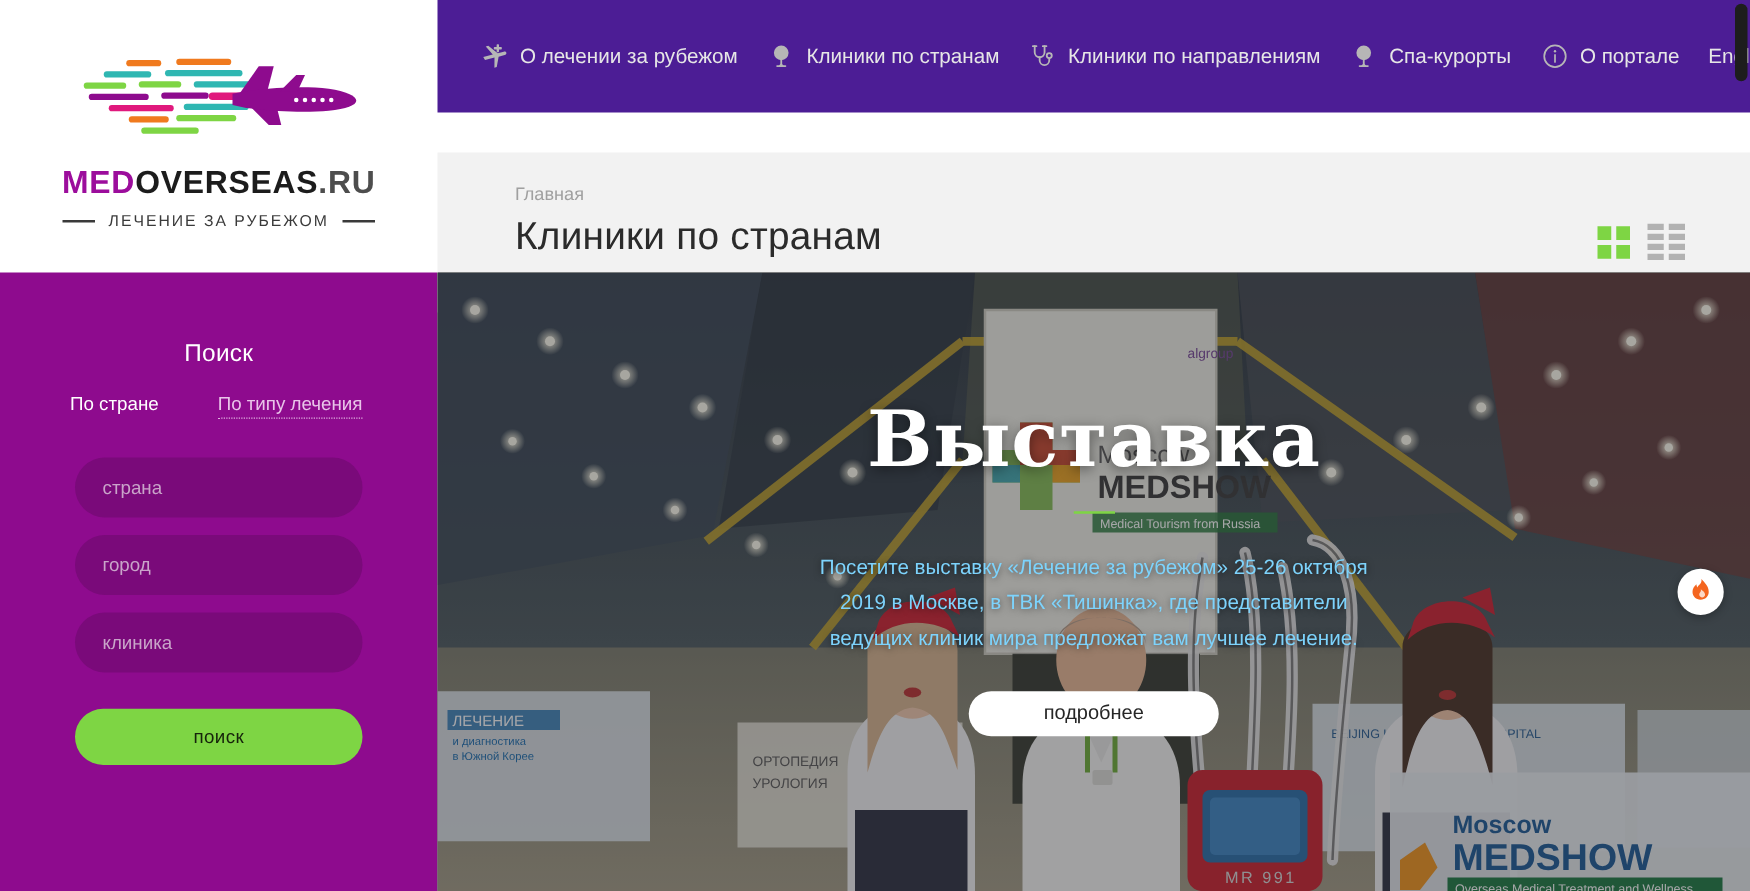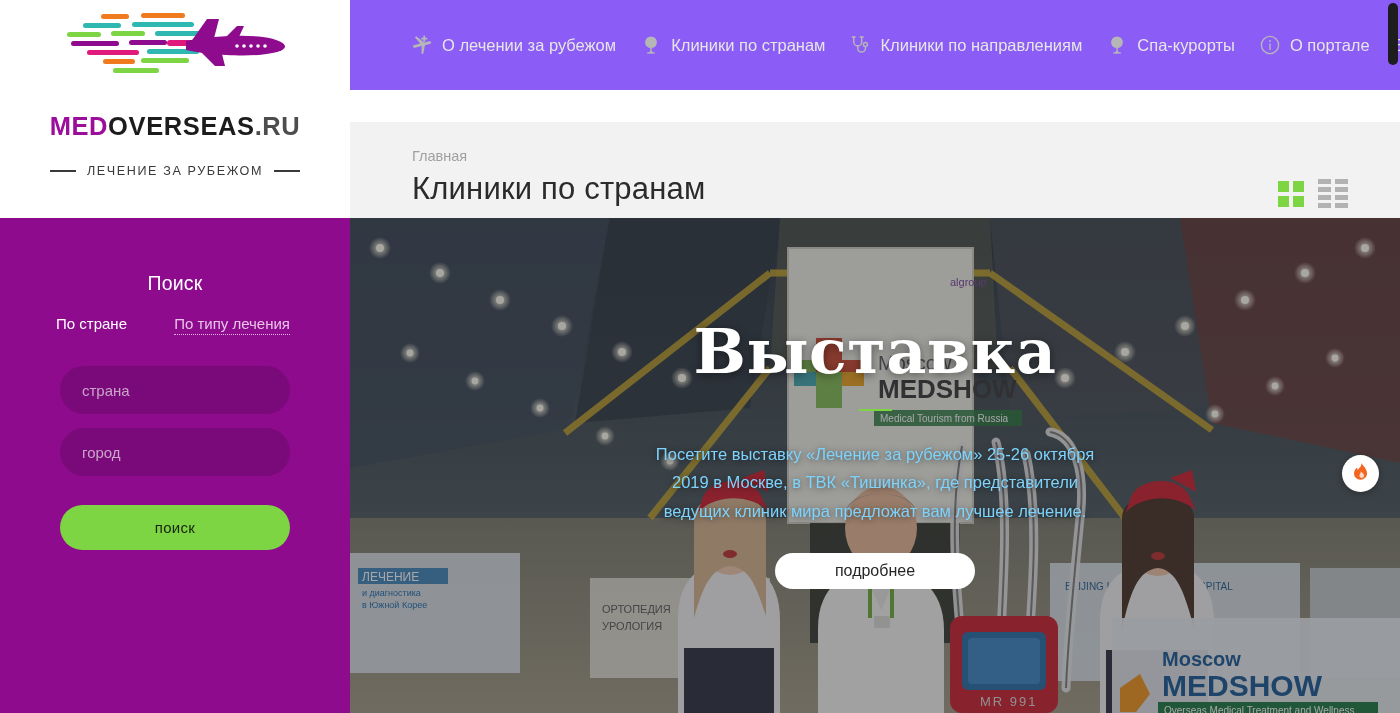--- a/index.html
+++ b/index.html
@@ -31,22 +31,21 @@
 
   .logo-zone {
     position: absolute;
     left: 0; top: 0;
     width: 350px;
     height: 218px;
     background: #ffffff;
     display: flex;
     flex-direction: column;
     align-items: center;
-    justify-content: flex-start;
-    gap: 14px;
+    justify-content: center;
   }
 
   .logo-mark {
     width: 252px;
     height: 86px;
     position: relative;
     margin-top: 6px;
   }
 
   .logo-wordmark {
@@ -153,23 +152,23 @@
     cursor: pointer;
   }
 
   
   .topnav {
     position: absolute;
     left: 350px;
     top: 0;
     width: 1050px;
     height: 90px;
-    background: #8b5cf6;
-    display: flex;
-    padding-left: 60px;
+    background: #4c1d95;
+    display: flex;
+    padding-left: 34px;
     gap: 0;
   }
 
   .nav-item {
     display: flex;
     align-items: center;
     gap: 8px;
     color: #e6e6e6;
     font-size: 16.5px;
     white-space: nowrap;
@@ -396,20 +395,21 @@
         <div class="search-title">Поиск</div>
 
         <div class="search-tabs">
           <span class="search-tab">По стране</span>
           <span class="tab-gap"></span>
           <span class="search-tab inactive">По типу лечения</span>
         </div>
 
         <input class="field" type="text" placeholder="страна" style="">
         <input class="field" type="text" placeholder="город" style="">
+        <input class="field" type="text" placeholder="клиника" style="">
 
         <button class="search-btn">поиск</button>
       </div>
     </div>
   </div>
 
   <nav class="topnav">
 
     <a class="nav-item">
       <span class="nav-icon">

